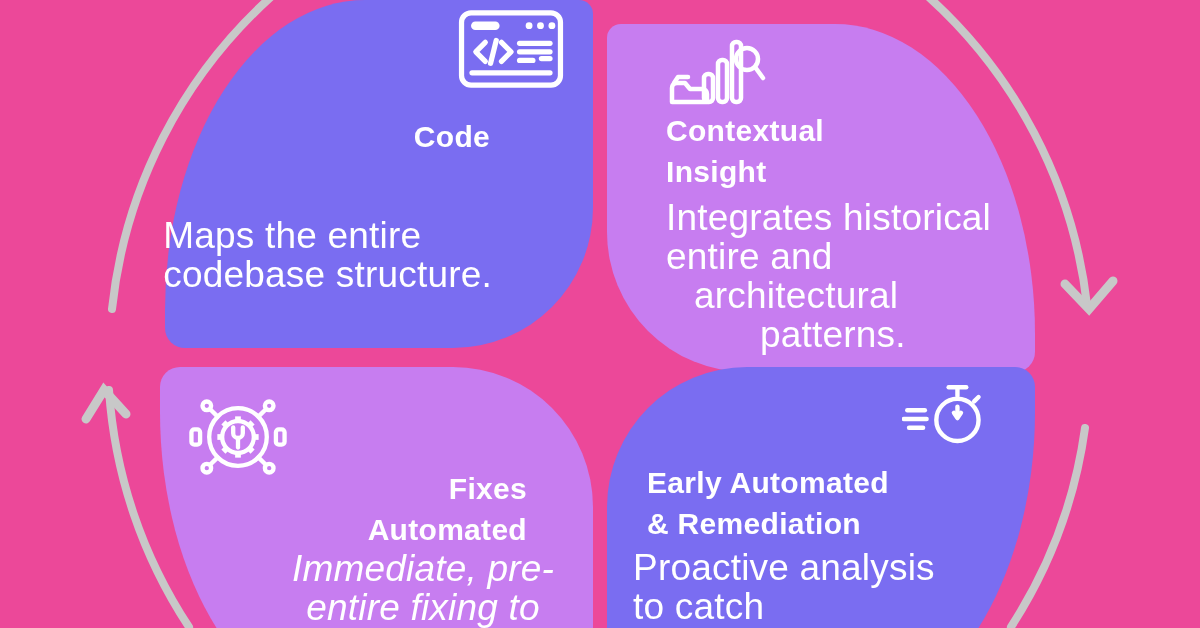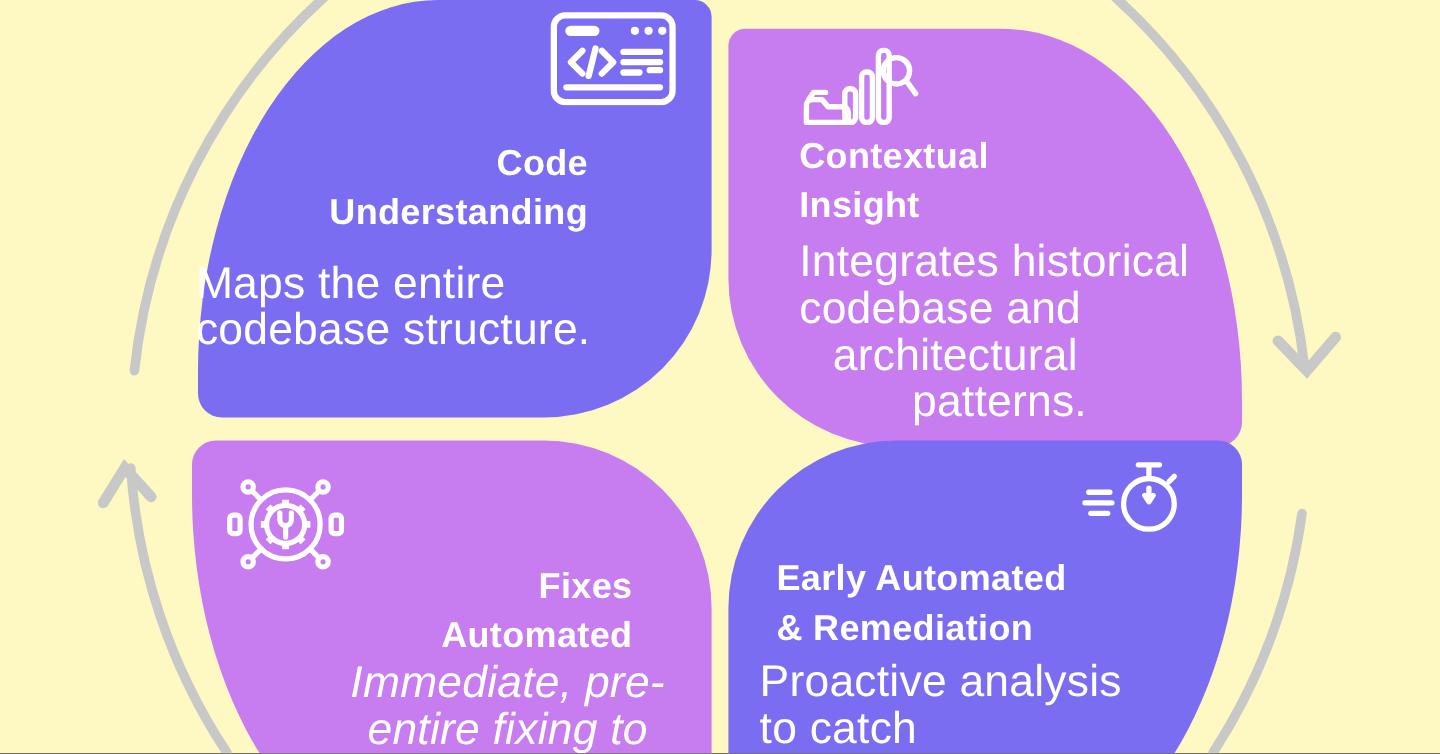--- a/index.html
+++ b/index.html
@@ -1,18 +1,18 @@
 <!DOCTYPE html>
 <html><head>
 <meta charset="utf-8">
 <style>
   html,body{margin:0;padding:0;background:#101010;}
   .stage{
     position:relative;width:1200px;height:628px;overflow:hidden;
-    background:#fef9c3;font-family:"Liberation Sans",sans-serif;color:#fff;
+    background:#ec4899;font-family:"Liberation Sans",sans-serif;color:#fff;
   }
   .ring{position:absolute;left:0;top:0;width:1200px;height:628px;}
   .petal{position:absolute;}
   .petal-tl{left:165px;top:0;width:428px;height:348px;border-radius:200px 14px 140px 20px / 310px 14px 140px 20px;}
   .petal-tr{left:607px;top:0;width:428px;height:348px;border-radius:14px 200px 20px 140px / 14px 310px 20px 140px;}
   .petal-bl{left:160px;top:367px;width:433px;height:355px;border-radius:20px 140px 14px 200px / 20px 140px 14px 310px;}
   .petal-br{left:607px;top:367px;width:428px;height:355px;border-radius:140px 20px 200px 14px / 140px 20px 310px 14px;}
   .icon{position:absolute;}
   .icon-tl{left:293px;top:10px;width:106px;height:78px;}
   .icon-tr{left:59px;top:8px;width:100px;height:76px;}
@@ -62,21 +62,20 @@
         <path d="M39.5 32 L33.5 56"></path>
         <path d="M64 35 H96"></path>
         <path d="M64 44 H96"></path>
         <path d="M64 53 H78"></path>
         <path d="M87 51 H96"></path>
         <path d="M14 66 H96"></path>
       </g>
     </svg>
     <div class="title title-tl">
       <div class="line">Code</div>
-      <div class="line">Understanding</div>
     </div>
     <div class="body body-tl">
       <div class="line">Maps the entire</div>
       <div class="line">codebase structure.</div>
     </div>
   </div>
 
   <div class="petal petal-tr" style="background-color: rgb(199, 125, 240); margin-top: 24px;">
     <svg class="icon icon-tr" viewBox="0 0 100 72">
       <g class="iconsvg" stroke-width="4.5">
@@ -88,21 +87,21 @@
         <circle cx="81" cy="25" r="11"></circle>
         <path d="M89 33 L97 44"></path>
       </g>
     </svg>
     <div class="title title-tr">
       <div class="line">Contextual</div>
       <div class="line">Insight</div>
     </div>
     <div class="body body-tr">
       <div class="line">Integrates historical</div>
-      <div class="line">codebase and</div>
+      <div class="line">entire and</div>
       <div class="line">architectural</div>
       <div class="line">patterns.</div>
     </div>
   </div>
 
   <div class="petal petal-bl" style="background-color: rgb(199, 125, 240);">
     <svg class="icon icon-bl" viewBox="0 0 100 100">
       <g class="iconsvg" stroke-width="4.5">
         <circle cx="50" cy="50" r="30"></circle>
         <path d="M28.8 28.8 L21 21"></path>

